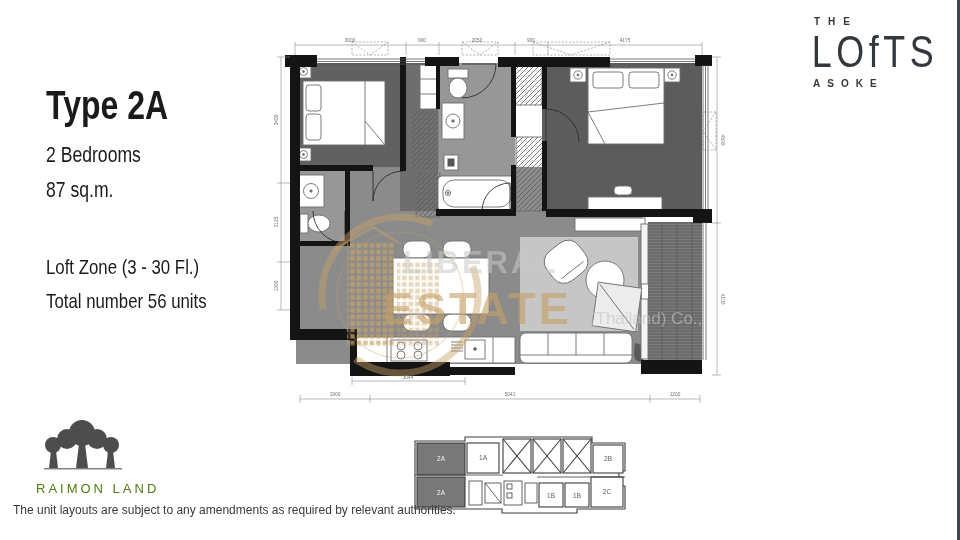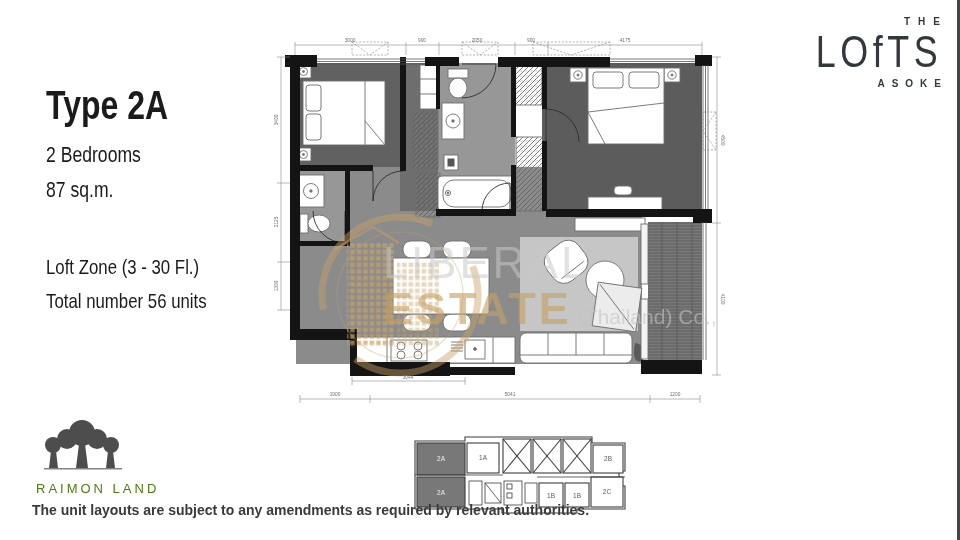--- a/index.html
+++ b/index.html
@@ -11,39 +11,39 @@
   }
   
   .info{position:absolute;left:46px;top:84px;color:#1b1b1b;
         transform:scaleX(.8);transform-origin:left top;white-space:nowrap;}
   .info .t-type{font-size:40px;font-weight:600;letter-spacing:0;line-height:42px;}
   .info .t-bed{font-size:22px;font-weight:500;margin-top:16px;}
   .info .t-area{font-size:22px;font-weight:500;margin-top:9px;}
   .info .t-zone{font-size:21px;font-weight:500;margin-top:52px;}
   .info .t-total{font-size:21px;font-weight:500;margin-top:10px;}
   
-  .brand{position:absolute;right:12px;top:16px;width:142px;text-align:right;color:#33383d;}
+  .brand{position:absolute;right:12px;top:16px;width:142px;text-align:left;color:#33383d;}
   .brand .b-the{font-size:10px;letter-spacing:8px;font-weight:600;padding-left:8px;}
   .brand .b-name{font-size:39px;font-weight:300;letter-spacing:5px;margin-top:1px;
                  transform:scale(.92,1.12);transform-origin:center top;}
   .brand .b-sub{font-size:10px;letter-spacing:7px;font-weight:600;margin-top:6px;padding-left:7px;}
   
   .plan{position:absolute;left:265px;top:15px;}
   
   .wm{position:absolute;left:383px;top:240px;pointer-events:none;white-space:nowrap;}
-  .wm .w1{display:block;font-size:45px;font-weight:400;letter-spacing:3px;color:rgba(200,200,200,.55);line-height:46px;}
+  .wm .w1{display:block;font-size:31px;font-weight:700;letter-spacing:3px;color:rgba(200,200,200,.55);line-height:46px;margin-left:20px;}
   .wm .w2{font-size:45px;font-weight:700;letter-spacing:3px;color:rgba(197,162,101,.62);line-height:46px;margin-top:16px;}
-  .wm .w3{font-size:21px;font-weight:400;color:rgba(195,195,195,.6);margin-left:6px;}
+  .wm .w3{font-size:17px;font-weight:400;color:rgba(195,195,195,.6);margin-left:18px;}
   
   .keyplan{position:absolute;left:407px;top:431px;}
   
   .raimon{position:absolute;left:36px;top:418px;width:180px;color:#4d7c0f;}
   .raimon .r-name{font-size:13px;letter-spacing:3px;margin-top:3px;font-weight:400;}
   
-  .disclaimer{position:absolute;left:32px;top:503px;font-size:14px;font-weight:700;
+  .disclaimer{position:absolute;left:13px;top:503px;font-size:12px;font-weight:400;
               color:#3a3a3a;line-height:14.5px;}
   
   .edge-bar{position:absolute;right:0;top:0;width:3px;height:540px;background:#41464b;}
   
   text{font-family:"Liberation Sans", sans-serif;}
   .dim{font-size:4.8px;fill:#6f6f6f;}
   .ku{font-size:6.5px;fill:#5a5a5a;}
   .ku-dark{font-size:6.5px;fill:#f2f2f2;}
 </style>
 </head>

